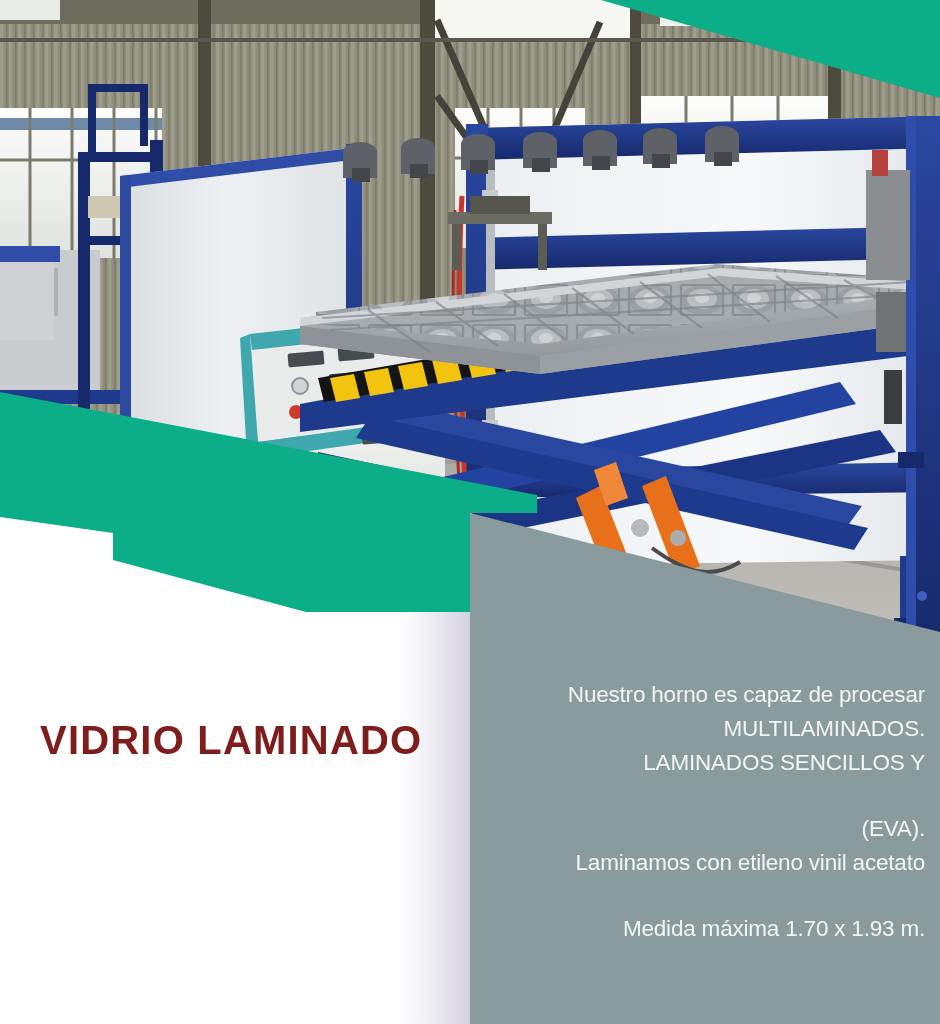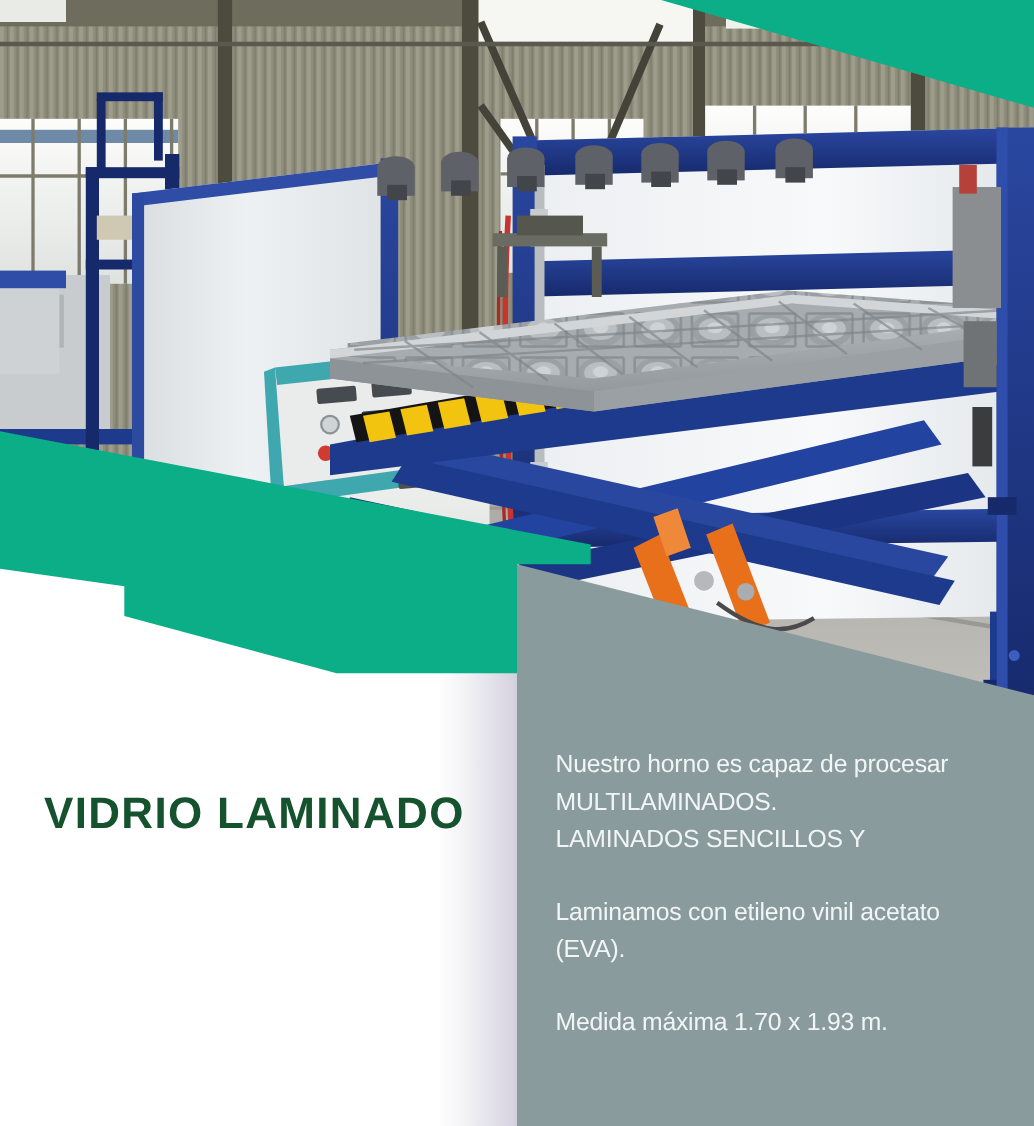--- a/index.html
+++ b/index.html
@@ -36,34 +36,34 @@
   
   #grey-panel{
     position:absolute;left:470px;top:505px;width:470px;height:519px;
   }
   #grey-panel svg{display:block;width:470px;height:519px;}
 
   
   #title{
     position:absolute;left:40px;top:718px;
     font-size:40px;font-weight:bold;letter-spacing:1.2px;
-    color:#14532d;
+    color:#7f1d1d;
     font-family:"Liberation Sans",sans-serif;
     white-space:nowrap;
   }
 
   #body-text{
     position:absolute;left:505px;top:678px;width:420px;
     color:#f2f5f5;
     font-size:22.5px;
     line-height:34px;
     font-family:"Liberation Sans",sans-serif;
     letter-spacing:-0.2px;
   }
-  #body-text .para{margin:0 0 32px 0;}
+  #body-text .para{margin:0 0 32px 0;text-align:right;}
   #body-text .para:last-child{margin-bottom:0;}
   #body-text .line{display:block;}
 </style>
 </head>
 <body>
 
 <div id="page">
 
   <div id="photo">
     <svg viewBox="0 0 940 660" preserveAspectRatio="none" aria-hidden="true">
@@ -398,21 +398,21 @@
 
   <div id="title">VIDRIO LAMINADO</div>
 
   <div id="body-text">
     <p class="para">
       <span class="line">Nuestro horno es capaz de procesar</span>
       <span class="line">MULTILAMINADOS.</span>
       <span class="line">LAMINADOS SENCILLOS Y</span>
     </p>
     <p class="para">
+      <span class="line">(EVA).</span>
       <span class="line">Laminamos con etileno vinil acetato</span>
-      <span class="line">(EVA).</span>
     </p>
     <p class="para">
       <span class="line">Medida máxima 1.70 x 1.93 m.</span>
     </p>
   </div>
 
 </div>
 
 </body></html>

